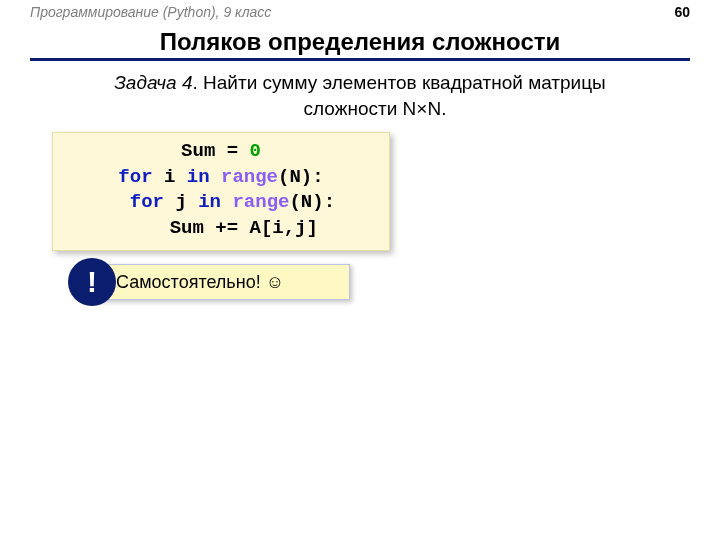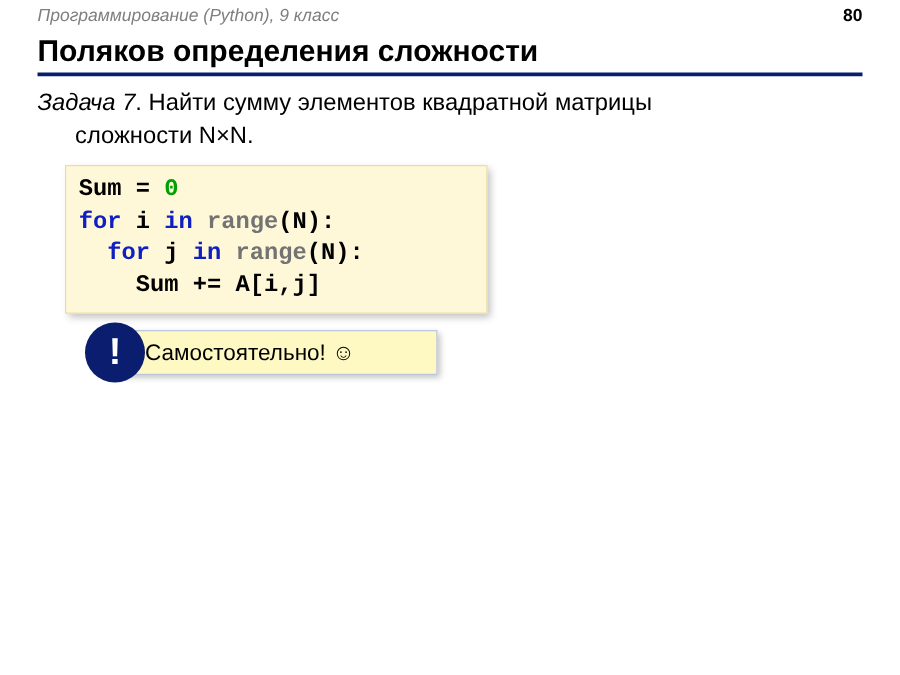--- a/index.html
+++ b/index.html
@@ -1,45 +1,45 @@
 <!DOCTYPE html>
 <html><head>
 <meta charset="utf-8">
 <style>
   * { box-sizing: border-box; margin: 0; padding: 0; }
   html, body { width: 720px; height: 540px; font-family: Arial, Helvetica, sans-serif; background: #fff; color: #000; overflow: hidden; }
-  .slide { position: relative; width: 720px; height: 476px; padding: 16px 30px; }
+  .slide { position: relative; width: 720px; height: 476px; padding: 16px 30px; text-align: center; }
   .top-header { position: absolute; top: 4px; left: 30px; color: #7f7f7f; font-style: italic; font-size: 14px; }
   .page-number { position: absolute; top: 4px; right: 30px; font-size: 14px; font-weight: bold; color: #000; }
   .title { position: absolute; top: 28px; left: 30px; right: 30px; font-size: 24px; font-weight: bold; color: #000; border-bottom: 3px solid #0a1d6e; padding-bottom: 2px; }
   .task { position: absolute; top: 70px; left: 30px; right: 30px; font-size: 19px; line-height: 1.35; }
   .task .label { font-style: italic; }
   .task .indent { display: block; padding-left: 30px; }
   .nn { }
   .codebox { position: absolute; top: 132px; left: 52px; width: 338px; background: #fff8d8; border: 1px solid #e8dfa8; box-shadow: 3px 3px 6px rgba(0,0,0,0.25); padding: 6px 10px 8px 10px; font-family: "Courier New", monospace; font-size: 19px; font-weight: bold; line-height: 1.35; white-space: pre; }
   .kw { color: #1020c0; }
   .num { color: #00a000; }
-  .fn { color: #737373; }
+  .fn { color: #8b5cf6; }
   .callout { position: absolute; top: 264px; left: 95px; width: 255px; height: 36px; background: #fef9c3; border: 1px solid #bcc6de; box-shadow: 2px 2px 5px rgba(0,0,0,0.25); display: flex; align-items: center; padding-left: 20px; font-size: 18px; }
   .bang { position: absolute; top: 258px; left: 68px; width: 48px; height: 48px; border-radius: 50%; background: #0a1d6e; color: #fff; font-size: 30px; font-weight: bold; display: flex; align-items: center; justify-content: center; font-family: Arial, sans-serif; z-index: 2; }
   .footer { position: absolute; bottom: 6px; left: 30px; font-size: 13px; color: #7f7f7f; font-style: italic; }
   .footer .url { margin-left: 18px; }
 </style>
 </head>
 <body>
 
 <div class="slide">
 
   <div class="top-header">Программирование (Python), 9 класс</div>
-  <div class="page-number">80</div>
+  <div class="page-number">60</div>
 
   <div class="title">Поляков определения сложности</div>
 
   <div class="task">
-    <span class="label">Задача 7</span><span>. Найти сумму элементов квадратной матрицы</span>
+    <span class="label">Задача 4</span><span>. Найти сумму элементов квадратной матрицы</span>
     <span class="indent">
       <span>сложности </span><span class="nn">N×N</span><span>.</span>
     </span>
   </div>
 
   <div class="codebox"><span>Sum</span><span> = </span><span class="num">0</span>
 <span class="kw">for</span><span> i </span><span class="kw">in</span><span> </span><span class="fn">range</span><span>(N):</span>
 <span>  </span><span class="kw">for</span><span> j </span><span class="kw">in</span><span> </span><span class="fn">range</span><span>(N):</span>
 <span>    Sum += A[i,j]</span></div>
 

